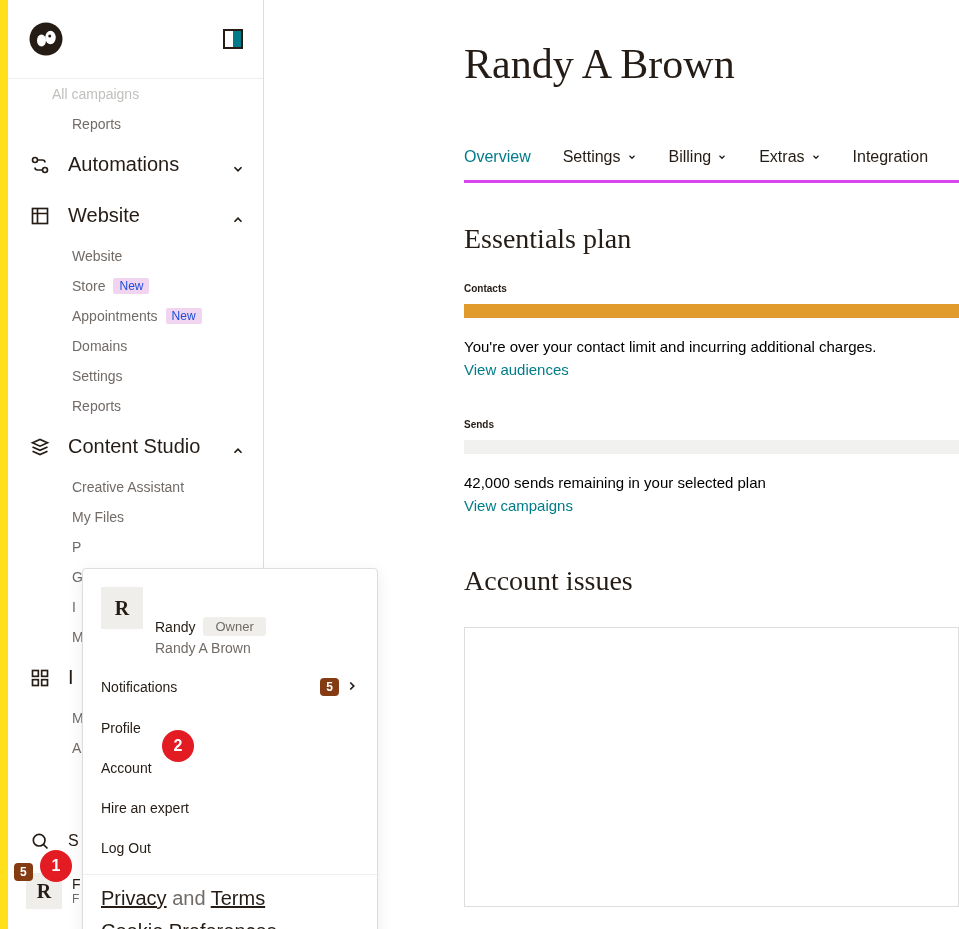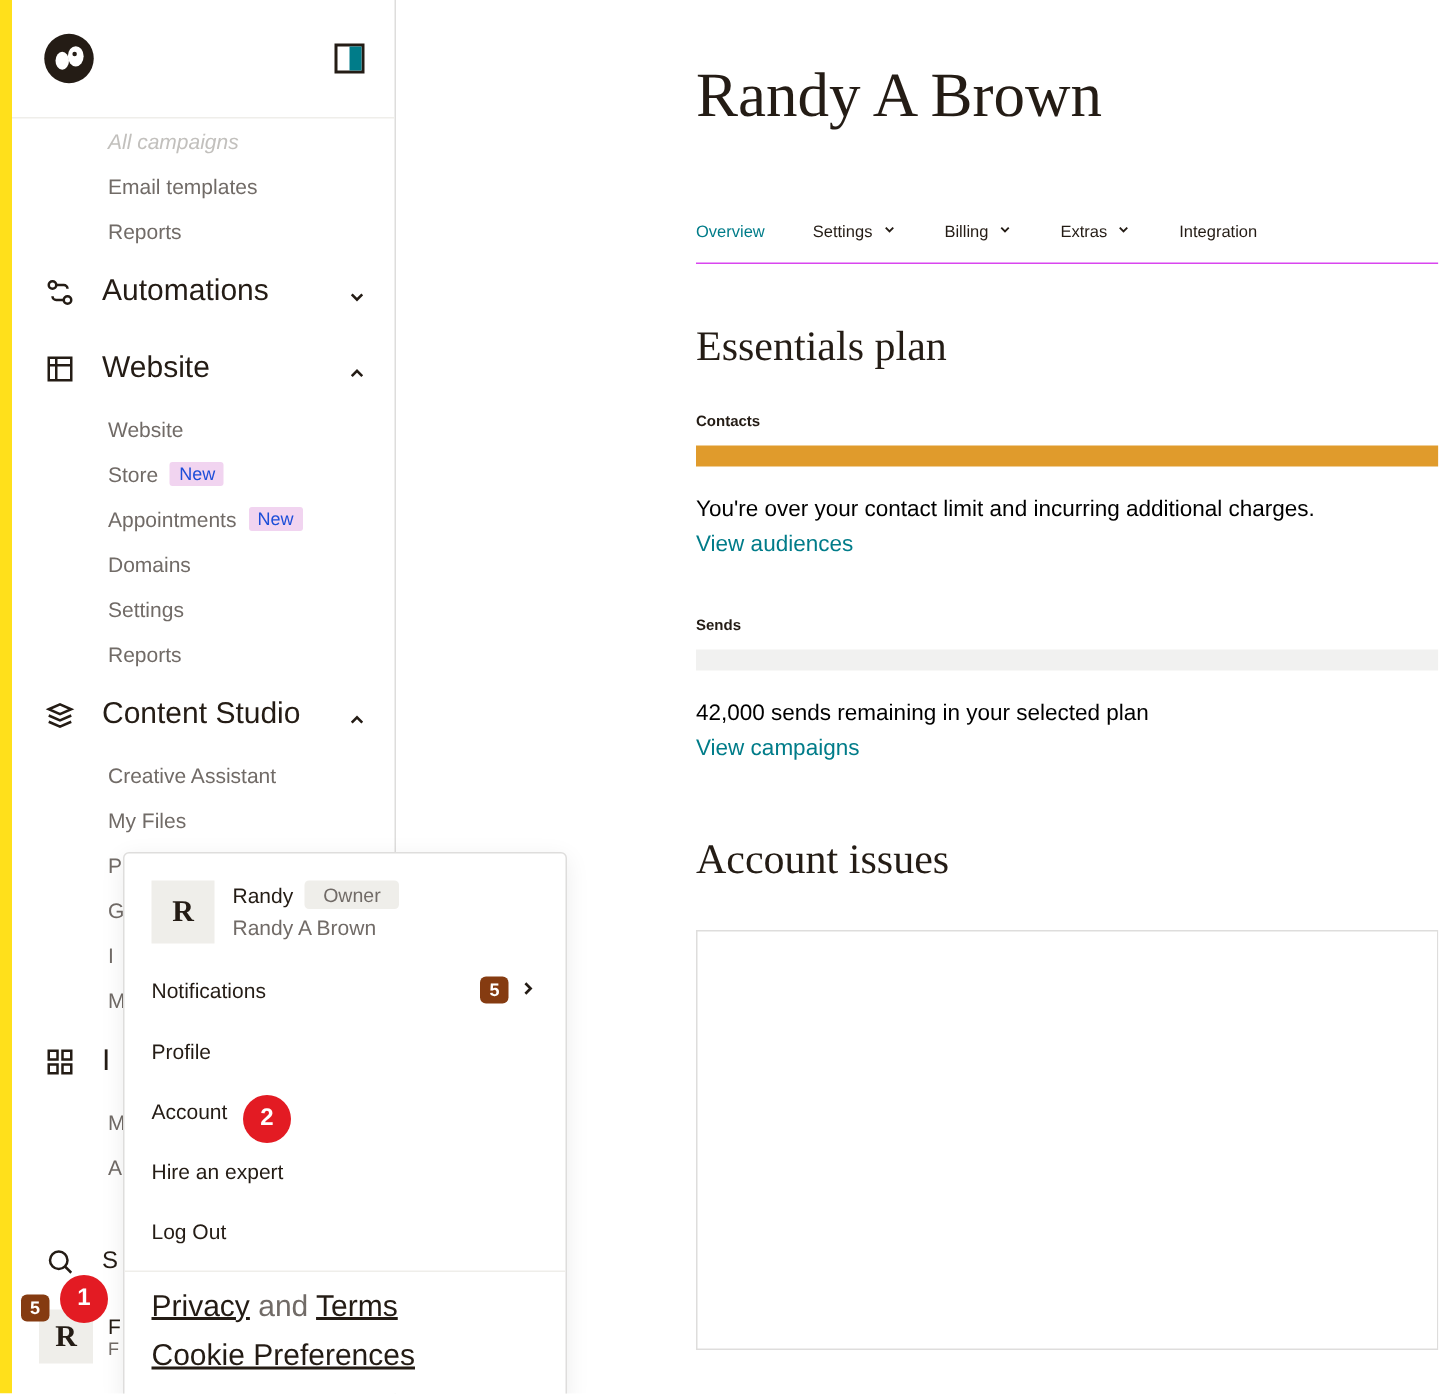--- a/index.html
+++ b/index.html
@@ -38,22 +38,22 @@
   font-size:20px; cursor:pointer; gap:18px;
 }
 .nav-section-head .icon { width:20px; height:20px; flex-shrink:0; display:flex; align-items:center; justify-content:center;}
 .nav-section-head .label { flex:1; }
 .nav-section-head .chev { width:14px; height:14px; }
 .nav-item {
   display:flex; align-items:center; padding:7px 18px 7px 64px;
   font-size:14px; color:#716b67; cursor:pointer; gap:8px;
 }
 .nav-item-top {
-  display:flex; align-items:center; padding:7px 18px 7px 64px;
-  font-size:14px; color:#716b67; cursor:pointer; gap:8px;font-style:italic;
+  display:flex; align-items:center; padding:7px 18px 7px 44px;
+  font-size:14px; color:#716b67; cursor:pointer; gap:8px;
 }
 .badge-new {
   background:#f1d4f0; color:#1d4ed8; font-size:12px; padding:1px 6px; border-radius:2px;
 }
 .footer-area {
   position:absolute; left:0; right:0; bottom:0; padding:20px 18px;
 }
 .search-row { display:flex; align-items:center; gap:18px; padding:6px 4px 22px 4px; cursor:pointer;}
 .search-row .icon { width:20px; height:20px; }
 .profile-btn {
@@ -70,21 +70,21 @@
 
 
 .popup {
   position:absolute; left:82px; top:568px; width:296px;
   background:#fff; border:1px solid #dedddc; border-radius:4px;
   box-shadow:0 4px 16px rgba(0,0,0,.08);
   z-index:40;
 }
 .popup-header { display:flex; align-items:flex-start; gap:12px; padding:18px 18px 10px;}
 .popup-header .avatar { width:42px; height:42px; }
-.popup-user-row { display:flex; align-items:center; gap:8px; }
+.popup-user-row { display:flex; align-items:center; gap:8px;margin-top:30px; }
 .popup-user-row .uname { font-weight:500; font-size:14px;}
 .owner-badge { background:#efeeea; color:#716b67; font-size:13px; padding:2px 12px; border-radius:3px;}
 .popup-user-sub { font-size:14px; color:#716b67; margin-top:4px;}
 .popup-item { display:flex; align-items:center; justify-content:space-between; padding:12px 18px; font-size:14px; cursor:pointer;}
 .popup-item .count-wrap { display:flex; align-items:center; gap:6px;}
 .count-badge { background:#853b11; color:#fff; font-size:12px; padding:2px 6px; border-radius:4px; font-weight:600;}
 .popup-sep { border-top:1px solid #efeeea; margin:6px 0;}
 .popup-footer { padding:6px 18px 18px; font-size:20px; color:#716b67;}
 .popup-footer a { color:#241c15; text-decoration:underline; cursor:pointer;}
 
@@ -92,21 +92,21 @@
 .main {
   position:absolute; left:264px; top:0; right:0; bottom:0;
   padding:40px 0 0 200px;
   overflow:hidden;
 }
 .page-title {
   font-family:"Times New Roman", Georgia, serif;
   font-size:42px; font-weight:400;
   margin-bottom:60px;
 }
-.tabs { display:flex; gap:32px; border-bottom:1px solid #d946ef; padding-bottom:14px; font-size:11px;}
+.tabs { display:flex; gap:32px; border-bottom:3px solid #d946ef; padding-bottom:14px; font-size:16px;}
 .tab { cursor:pointer; display:flex; align-items:center; gap:6px;}
 .tab.active { color:#007c89; font-weight:500;}
 .tab .chev-sm { width:10px; height:10px;}
 .section-h {
   font-family:"Times New Roman", Georgia, serif;
   font-size:28px; margin-top:40px;
 }
 .stat-block { margin-top:28px; }
 .stat-head { display:flex; justify-content:space-between; font-size:10px; font-weight:700; margin-bottom:10px;}
 .bar { height:14px; background:#efeeea; }
@@ -136,21 +136,20 @@
           <ellipse cx="30" cy="22" rx="7" ry="9" fill="#fff"></ellipse>
           <circle cx="29" cy="20" r="2" fill="#241c15"></circle>
           <path d="M34 14c3-4 8-2 8 2" stroke="#241c15" stroke-width="3" fill="none"></path>
         </svg>
     </span>
     <span class="collapse-btn"></span>
   </div>
 
   <div class="nav-scroll">
     <div class="nav-item-top" style="color:#c2c0bd;">All campaigns</div>
-    <div class="nav-item">Email templates</div>
     <div class="nav-item">Reports</div>
 
     <div class="nav-section-head">
       <span class="icon">
         <svg width="20" height="20" viewBox="0 0 24 24" fill="none" stroke="#241c15" stroke-width="2">
             <circle cx="6" cy="6" r="3"></circle>
             <circle cx="18" cy="18" r="3"></circle>
             <path d="M9 6h6a3 3 0 013 3v0M15 18H9a3 3 0 01-3-3v0"></path>
           </svg>
       </span>

